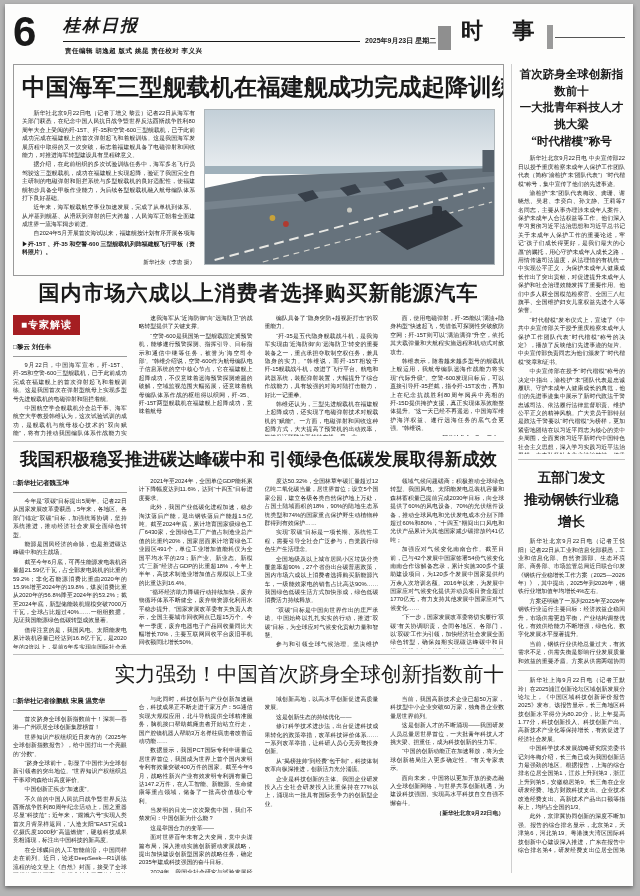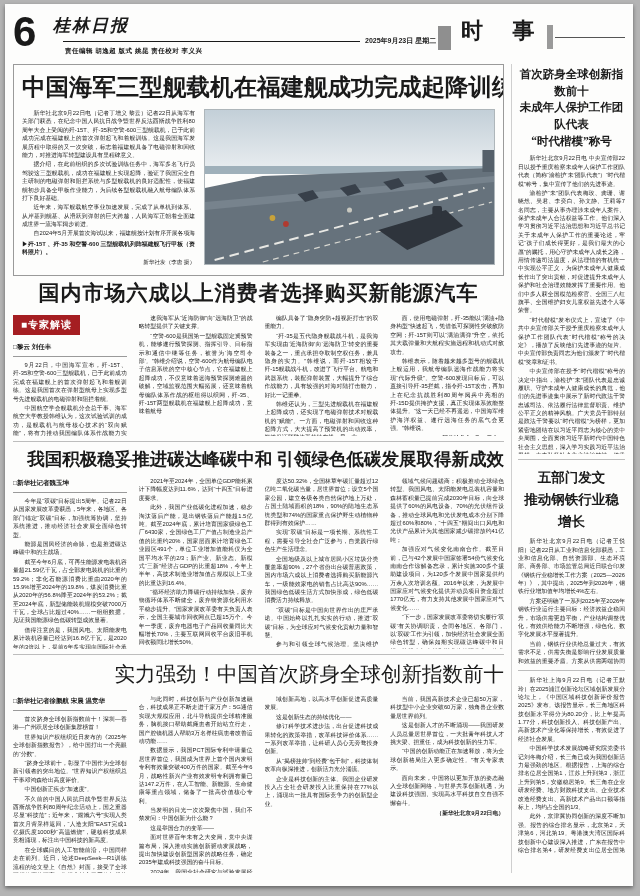--- a/index.html
+++ b/index.html
@@ -1,21 +1,21 @@
 <!DOCTYPE html>
 <html><head>
 <meta charset="utf-8">
 <style>
   html,body{margin:0;padding:0;}
   body{width:640px;height:896px;background:#b4b4b4;font-family:"Liberation Sans",sans-serif;color:#1a1a1a;position:relative;overflow:hidden;}
   .sheet{position:absolute;left:5px;top:4px;width:628px;height:882px;background:#fdfdfc;box-shadow:0 2px 4px rgba(0,0,0,.45);padding:6px 8px;box-sizing:border-box;}
   
   .hdr{position:relative;height:50px;}
   .pagenum{position:absolute;left:0;top:0;font-size:42px;font-weight:900;line-height:44px;font-family:"Liberation Sans",sans-serif;}
-  .masthead{position:absolute;left:40px;top:4px;font-size:17px;font-weight:bold;font-style:italic;font-family:"Liberation Serif",serif;letter-spacing:2px;}
+  .masthead{position:absolute;left:50px;top:4px;font-size:17px;font-weight:bold;font-style:italic;font-family:"Liberation Serif",serif;letter-spacing:2px;}
   .hdr-rule{position:absolute;left:50px;top:31px;width:297px;border-top:1.5px solid #1a1a1a;}
   .editors{position:absolute;left:52px;top:37px;font-size:6.5px;font-weight:bold;letter-spacing:.5px;color:#111;}
   .hdr-date{position:absolute;left:352px;top:26px;font-size:7px;font-weight:bold;white-space:nowrap;}
   .hdr-block{position:absolute;left:425px;top:16px;width:13px;height:24px;background:#8f8f8f;}
   .section-title{position:absolute;left:448px;top:6px;font-size:22px;font-weight:900;font-family:"Liberation Serif",serif;letter-spacing:12px;white-space:nowrap;}
   .tail-bar{position:absolute;left:534px;top:15px;width:6px;height:24px;background:#9a9a9a;}
   .tail-line{position:absolute;left:542px;top:27px;width:70px;border-top:1px solid #555;}
   
   .content{display:flex;gap:7px;margin-top:4px;}
   .main{width:491px;flex:none;}
@@ -36,21 +36,21 @@
   .dateline{font-size:5.8px;font-weight:bold;text-align:right;margin-top:2px;}
   
   .expert{margin-top:3px;}
   .expert-hl{font-size:21px;font-weight:900;font-family:"Liberation Serif",serif;text-align:center;letter-spacing:1px;margin:3px 0 7px;white-space:nowrap;}
   .cols{display:flex;gap:12px;overflow:hidden;}
   .cols .col{flex:1;min-width:0;overflow:hidden;}
   .expert .cols{height:122px;}
   .tag{display:inline-block;background:#a51e22;color:#fff;font-size:10px;font-weight:bold;padding:3px 8px;letter-spacing:1px;margin:1px 0 6px;}
   .divider{border:none;border-top:1px solid #bdbdbd;margin:5px 0;}
   
-  .carbon-hl{font-size:17.5px;font-weight:900;font-family:"Liberation Serif",serif;text-align:right;margin:3px 0 6px;white-space:nowrap;}
+  .carbon-hl{font-size:17.5px;font-weight:900;font-family:"Liberation Serif",serif;text-align:center;margin:3px 0 6px;white-space:nowrap;}
   .carbon .cols{height:172px;}
   .innov-hl{font-size:20.5px;font-weight:400;font-family:"Liberation Serif",serif;text-align:right;margin:4px 0 7px;white-space:nowrap;}
   .innovation .cols{height:178px;}
   
   .side-art{overflow:hidden;}
   .side-hl{font-family:"Liberation Serif",serif;font-weight:900;text-align:center;line-height:1.45;margin:2px 0 5px;}
   .side-hl .ln{font-size:11.5px;}
   .side-hl.big .ln{font-size:13.5px;line-height:1.6;text-align:center;}
   .side-body{overflow:hidden;}
   .a1-body{height:300px;}
@@ -237,21 +237,21 @@
         </div>
       </section>
 
     </div>
 
     <div class="side">
 
       <section class="side-art">
         <div class="side-hl">
             <div class="ln">首次跻身全球创新指数前十</div>
-            <div class="ln">未成年人保护工作团队代表</div>
+            <div class="ln">一大批青年科技人才挑大梁</div>
             <div class="ln">“时代楷模”称号</div>
           </div>
         <div class="side-body a1-body">
             <p class="p">新华社北京9月22日电 中央宣传部22日以授予重庆检察未成年人保护工作团队代表（简称“渝检护‘未’团队代表”）“时代楷模”称号，集中宣传了他们的先进事迹。</p>
             <p class="p">渝检护“未”团队代表梅玫、龚珊、谢晓然、吴君、李奕白、孙文静、王莉等7名同志，主要从事办理涉未成年人案件、保护未成年人合法权益等工作。他们深入学习贯彻习近平法治思想和习近平总书记关于未成年人保护工作的重要论述，牢记“孩子们成长得更好，是我们最大的心愿”的嘱托，用心守护未成年人成长之路，用情传递司法温度，从法理情的有机统一中实现公平正义，为保护未成年人健康成长作出了突出贡献，对促进提升未成年人保护和社会治理效能发挥了重要作用。他们中多人获全国模范检察官、全国三八红旗手、全国维护妇女儿童权益先进个人等荣誉。</p>
             <p class="p">“时代楷模”发布仪式上，宣读了《中共中央宣传部关于授予重庆检察未成年人保护工作团队代表“时代楷模”称号的决定》，播放了反映他们先进事迹的短片。中央宣传部负责同志为他们颁发了“时代楷模”奖章和证书。</p>
             <p class="p">中央宣传部在授予“时代楷模”称号的决定中指出，渝检护“未”团队代表是忠诚履职、守护未成年人健康成长的典范，他们的先进事迹集中展示了新时代政法干警忠诚司法、依法履行法律监督职责、维护公平正义的精神风貌。广大党员干部特别是政法干警要以“时代楷模”为榜样，更加紧密地团结在以习近平同志为核心的党中央周围，全面贯彻习近平新时代中国特色社会主义思想，深入学习实践习近平法治思想，大力弘扬社会主义法治精神，传承发展中华优秀传统法律文化，以法治守护未成年人健康成长，为培养担当民族复兴大任的时代新人贡献力量。</p>
           </div>
       </section>
 

